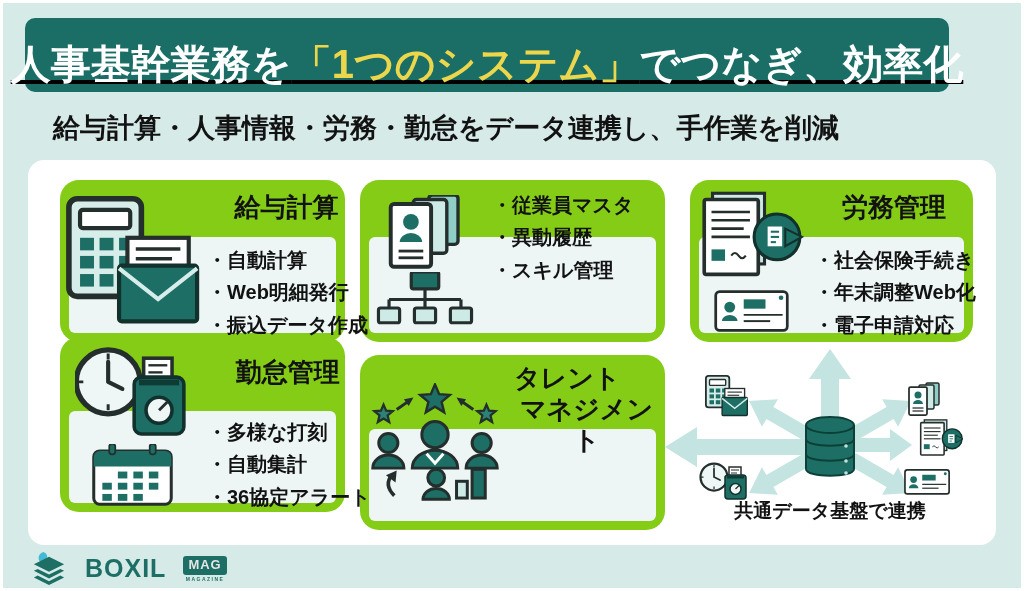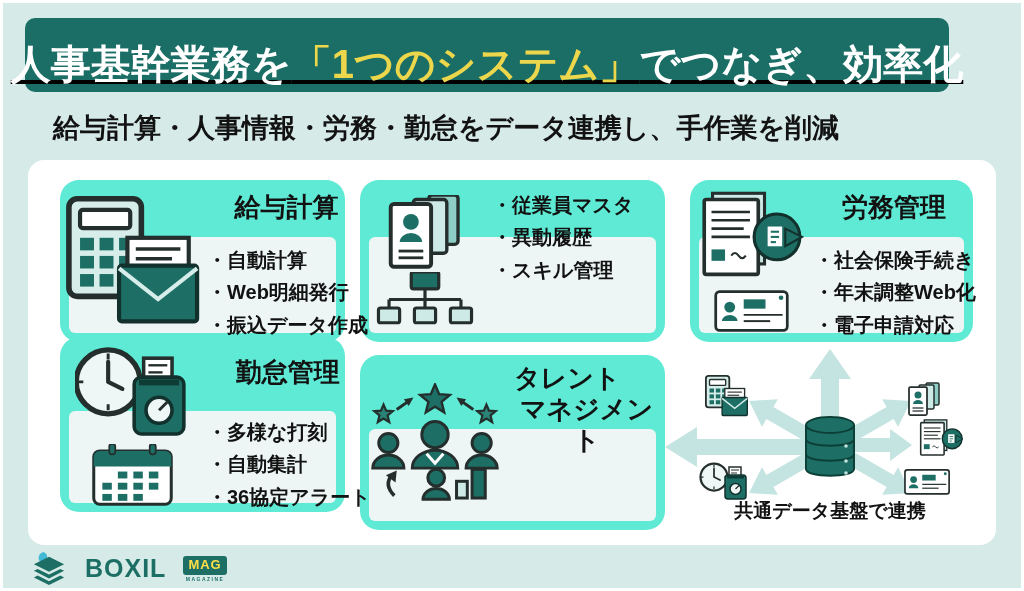--- a/index.html
+++ b/index.html
@@ -19,21 +19,21 @@
   .subtitle{
     position:absolute;left:0;top:110px;width:892px;text-align:center;
     font-size:27px;font-weight:800;color:#121212;
   }
   
   .panel{
     position:absolute;left:28px;top:160px;width:968px;height:385px;
     background:#ffffff;border-radius:16px;
   }
   
-  .card{position:absolute;background:#5eead4;border-radius:19px;}
+  .card{position:absolute;background:#84cc16;border-radius:19px;}
   .card::after{
     content:"";position:absolute;left:9px;right:9px;bottom:9px;
     background:#edf6f5;border-radius:6px;z-index:0;
   }
   .card.row1::after{top:57px;}
   .card.row2::after{top:74px;}
   .card-flex{position:relative;z-index:1;display:flex;height:100%;}
   .icon-col{display:flex;flex-direction:column;align-items:center;justify-content:center;gap:3px;flex:none;}
   .text-col{flex:1;padding:0 6px 0 0;}
   .card-title{
@@ -56,21 +56,21 @@
     font-size:19px;font-weight:800;color:#121212;z-index:2;
   }
   
   .footer{
     position:absolute;left:30px;top:551px;height:34px;
     display:flex;align-items:center;gap:17px;
   }
   .brand-text{font-size:25px;font-weight:800;color:#1d6f66;letter-spacing:1px;}
   .mag-badge{display:flex;flex-direction:column;align-items:center;margin-top:2px;}
   .mag-box{
-    background:#1d6f66;color:#fde047;font-size:13px;font-weight:800;
+    background:#1d6f66;color:#e5e5e5;font-size:13px;font-weight:800;
     padding:2px 5px;border-radius:3px;letter-spacing:1px;line-height:1.1;
   }
   .mag-sub{font-size:5px;font-weight:700;color:#1d6f66;letter-spacing:1.5px;margin-top:1px;}
   .defs-holder{position:absolute;width:0;height:0;overflow:hidden;}
 </style>
 </head>
 <body>
 
 <svg class="defs-holder" aria-hidden="true">
   <defs>

